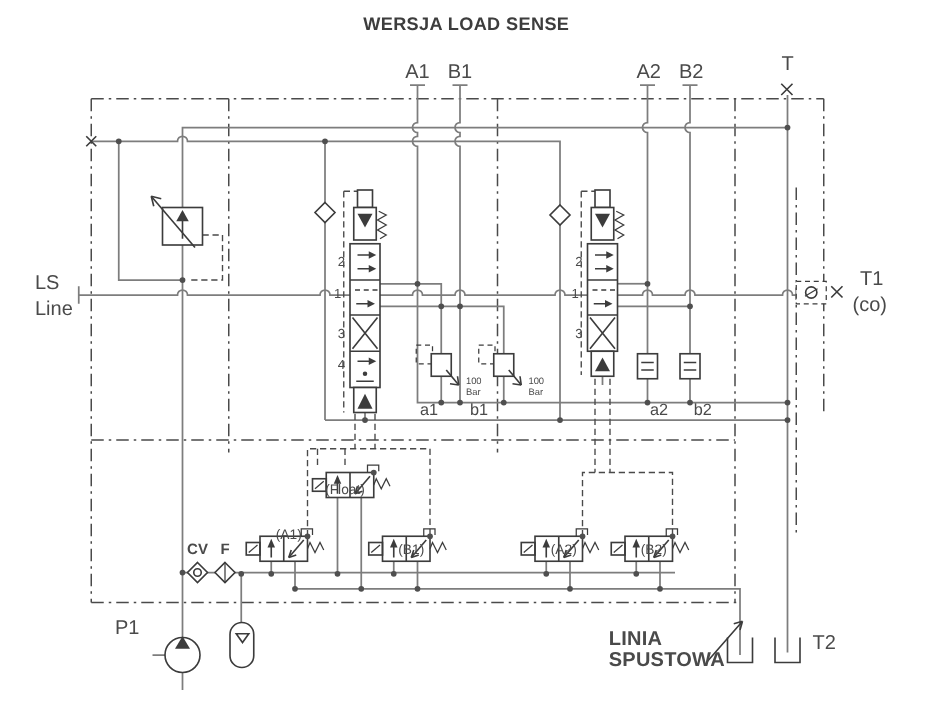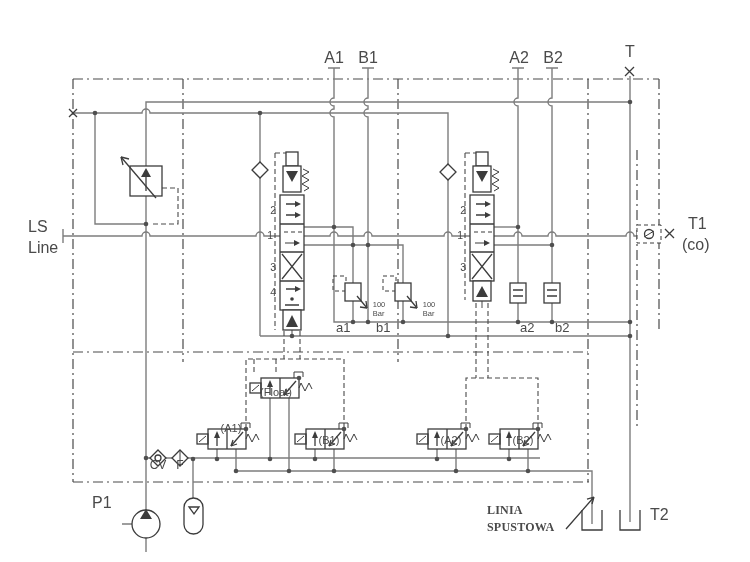--- a/index.html
+++ b/index.html
@@ -4,27 +4,27 @@
 <style>
   html,body{margin:0;padding:0;background:#fff;}
   .stage{position:relative;width:750px;height:562px;background:var(--bg,#fff);
          font-family:"Liberation Sans", sans-serif;overflow:hidden;}
   .stage svg{position:absolute;left:0;top:0;}
   .lbl{position:absolute;color:var(--text,#4a4a4a);white-space:nowrap;line-height:1.05;}
   .c{transform:translateX(-50%);}
   .r{transform:translateX(-100%);}
   .f16{font-size:16px;}
   .f13{font-size:13px;}
-  .f12{font-size:12px;font-weight:400;margin-top:26px;}
+  .f12{font-size:12px;font-weight:700;}
   .f11{font-size:11px;margin-top:23px;}
   .f10{font-size:10.5px;}
   .title{font-size:14.5px;font-weight:bold;color:var(--title,#3d3d3d);letter-spacing:.3px;}
   .relief-lbl{font-size:7.5px;line-height:1.2;}
   .relief-lbl span{display:block;}
-  .drain{font-size:12px;font-weight:bold;letter-spacing:.2px;font-family:Liberation Serif, serif;}
+  .drain{font-size:16px;font-weight:bold;letter-spacing:.2px;}
 </style>
 </head>
 <body>
 
 <div class="stage">
 
 <svg width="750" height="562" viewBox="0 0 750 562">
 
   <g fill="none" stroke="var(--frame,#4a4a4a)" stroke-width="1.2" stroke-dasharray="10 4 2 4">
     <path d="M73,79 H659"></path>
@@ -290,20 +290,21 @@
         <circle cx="437" cy="459" r="2.3"></circle>
     <circle cx="509" cy="459" r="2.3"></circle>
         <circle cx="236" cy="471" r="2.3"></circle>
         <circle cx="289" cy="471" r="2.3"></circle>
     <circle cx="334" cy="471" r="2.3"></circle>
         <circle cx="456" cy="471" r="2.3"></circle>
         <circle cx="528" cy="471" r="2.3"></circle>
   </g>
 </svg>
 
+<div class="lbl title c" style="left:373px;top:13px">WERSJA LOAD SENSE</div>
 
 <div class="lbl f16 c" style="left:334px;top:50px">A1</div>
 <div class="lbl f16 c" style="left:368px;top:50px">B1</div>
 <div class="lbl f16 c" style="left:519px;top:50px">A2</div>
 <div class="lbl f16 c" style="left:553px;top:50px">B2</div>
 <div class="lbl f16 c" style="left:630px;top:44px">T</div>
 
 <div class="lbl f16" style="left:28px;top:219px">LS</div>
 <div class="lbl f16" style="left:28px;top:240px">Line</div>
 

